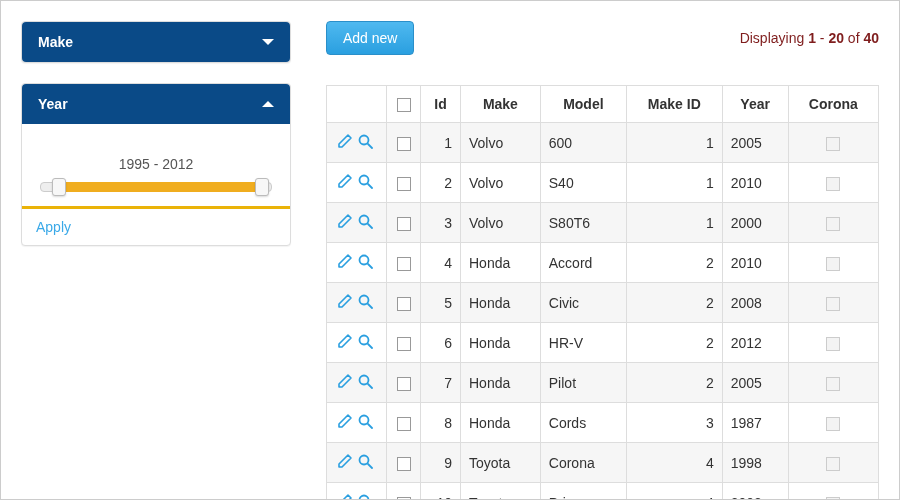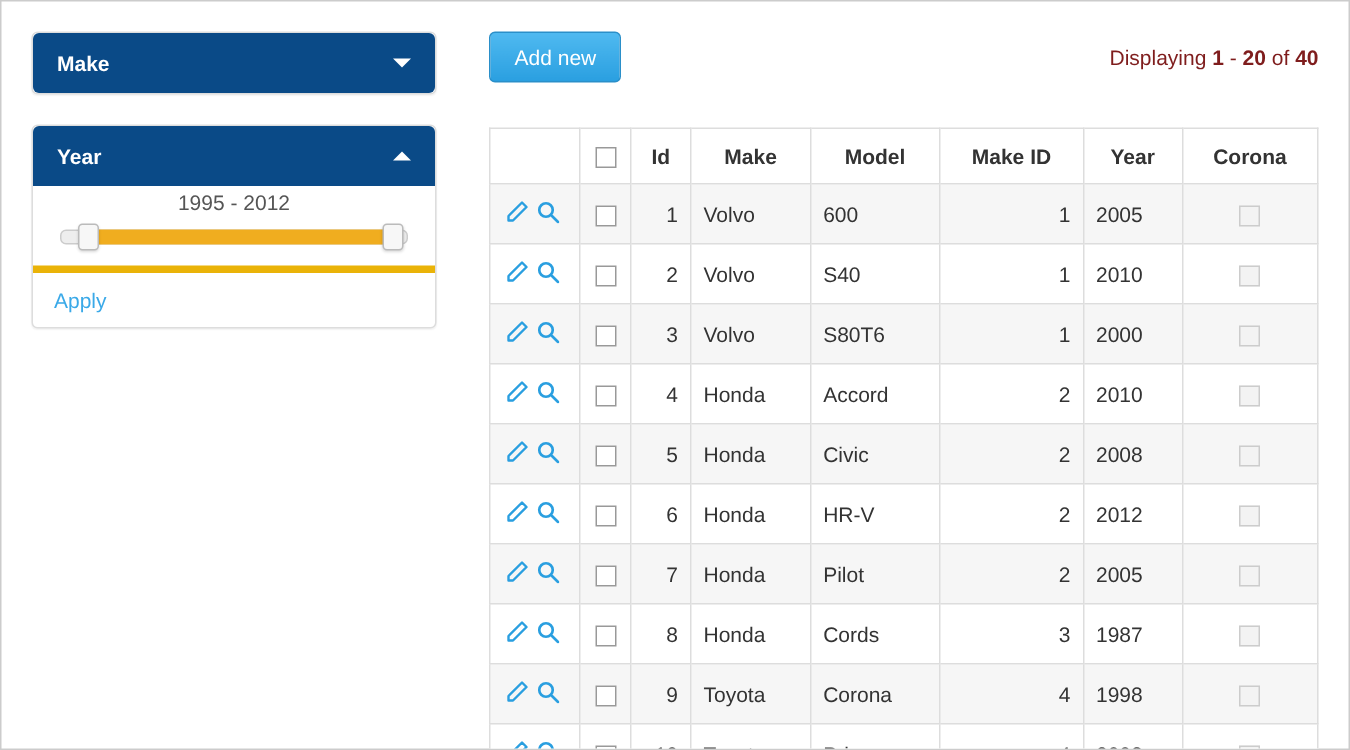--- a/index.html
+++ b/index.html
@@ -43,26 +43,26 @@
   }
   .panel-heading.collapsed { border-radius: 4px; }
   .caret-icon {
     width: 0; height: 0;
     border-left: 6px solid transparent;
     border-right: 6px solid transparent;
   }
   .caret-down { border-top: 6px solid #fff; }
   .caret-up { border-bottom: 6px solid #fff; }
   .panel-body {
-    padding: 3px 12px 10px;
+    padding: 32px 12px 10px;
     text-align: center;
     color: #555;
   }
   .panel-footer {
-    border-top: 5px solid #eab308;
+    border-top: 3px solid #eab308;
     padding: 10px 14px;
   }
   .panel-footer a {
     color: #3aa9e8;
     text-decoration: none;
   }
   .slider {
     position: relative;
     height: 10px;
     background: #eee;

